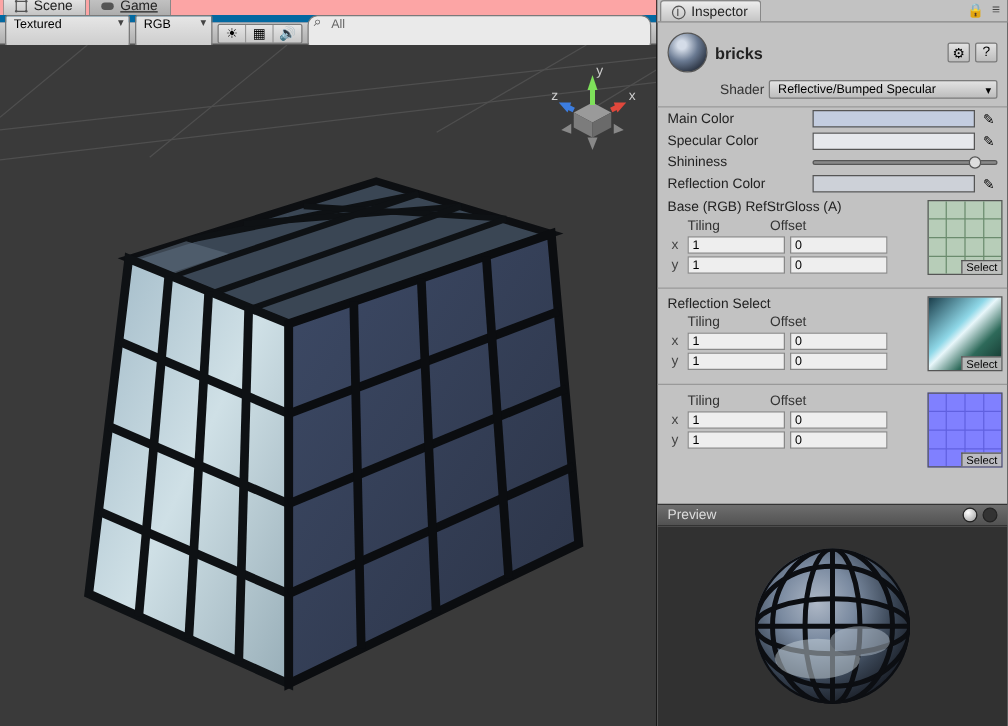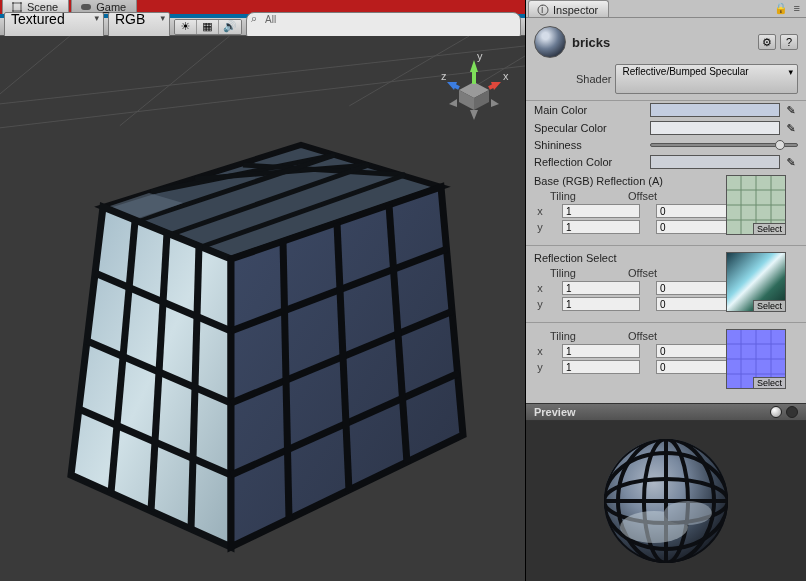--- a/index.html
+++ b/index.html
@@ -1,31 +1,31 @@
 <!DOCTYPE html>
 <html><head>
 <meta charset="utf-8">
 <style>
 * { box-sizing: border-box; margin: 0; padding: 0; font-family: "Lucida Grande", Arial, sans-serif; font-size: 11px; }
 body { background: #5a5a5a; width: 806px; height: 581px; overflow: hidden; display: flex; }
 .left-pane { width: 526px; height: 581px; background: #3a3a3a; display: flex; flex-direction: column; border-right: 1px solid #000; }
 .right-pane { width: 280px; height: 581px; background: #c2c2c2; display: flex; flex-direction: column; }
 
 
-.tab-row { height: 18px; background: #b91c1c; display: flex; align-items: flex-end; border-bottom: 4px solid #0369a1; }
+.tab-row { height: 18px; background: #fca5a5; display: flex; align-items: flex-end; border-bottom: 6px solid #0369a1; }
 .tab { height: 17px; padding: 1px 10px 0 8px; background: linear-gradient(#ededed,#c4c4c4); border: 1px solid #888; border-bottom: none; border-radius: 3px 3px 0 0; margin-left: 2px; display: flex; align-items: center; gap: 4px; color: #222; cursor: pointer; }
 .tab.inactive { background: linear-gradient(#c8c8c8,#adadad); text-decoration: underline; }
 .tab .tab-icon { width: 12px; height: 12px; display: inline-flex; align-items: center; justify-content: center; }
 
 .inspector-tab-row { background: #c2c2c2; border-bottom: 1px solid #888; position: relative; }
 .inspector-tab-row .right-icons { position: absolute; right: 6px; top: 2px; display: flex; gap: 6px; }
 
 
 .toolbar { height: 18px; background: linear-gradient(#d0d0d0,#aeaeae); display: flex; align-items: center; gap: 4px; padding: 0 4px; border-bottom: 1px solid #555; }
-.tool-drop { background: linear-gradient(#e6e6e6,#c8c8c8); border: 1px solid #7a7a7a; border-radius: 2px; padding: 0 18px 0 6px; height: 30px; line-height: 13px; position: relative; font-size: 14px; }
+.tool-drop { background: linear-gradient(#e6e6e6,#c8c8c8); border: 1px solid #7a7a7a; border-radius: 2px; padding: 0 18px 0 6px; height: 30px; line-height: 13px; position: relative; font-size: 10px; }
 .tool-drop::after { content: "▾"; position: absolute; right: 4px; top: -1px; font-size: 9px; color: #444; }
 .tool-btn-group { display: flex; border: 1px solid #7a7a7a; border-radius: 2px; overflow: hidden; }
 .tool-btn { width: 22px; height: 14px; background: linear-gradient(#e6e6e6,#c8c8c8); display: flex; align-items: center; justify-content: center; border-right: 1px solid #999; }
 .tool-btn:last-child { border-right: none; }
 .search-box { flex: 1; background: #eaeaea; border: 1px solid #7a7a7a; border-radius: 8px; height: 30px; padding: 0 6px 0 18px; position: relative; font-size: 10px; color: #666; line-height: 13px; }
 .search-box::before { content: "⌕"; position: absolute; left: 4px; top: -1px; font-size: 11px; color: #555; }
 
 
 .viewport { flex: 1; background: #3a3a3a; position: relative; overflow: hidden; }
 .grid-lines { position: absolute; inset: 0; }
@@ -35,43 +35,43 @@
 
 .insp-body { flex: 1; overflow-y: auto; padding: 4px 0; }
 .mat-header { display: flex; align-items: center; gap: 6px; padding: 4px 8px; }
 .mat-ball { width: 32px; height: 32px; border-radius: 50%; background: radial-gradient(circle at 35% 30%, #d4dce8 12%, #6a7a92 45%, #2a3240 80%); border: 1px solid #555; }
 .mat-title { font-size: 13px; font-weight: bold; color: #222; }
 .mat-tools { margin-left: auto; display: flex; gap: 4px; }
 .mini-btn { width: 18px; height: 16px; background: linear-gradient(#e2e2e2,#bdbdbd); border: 1px solid #7a7a7a; border-radius: 2px; display: flex; align-items: center; justify-content: center; font-size: 10px; }
 
 .shader-row { display: flex; align-items: center; gap: 4px; padding: 2px 8px 6px 50px; border-bottom: 1px solid #999; }
 .shader-row .label { color: #333; }
-.shader-drop { flex: 1; background: linear-gradient(#e2e2e2,#bdbdbd); border: 1px solid #7a7a7a; border-radius: 2px; padding: 0 14px 0 6px; height: 30px; line-height: 14px; font-size: 10px; position: relative; }
+.shader-drop { flex: 1; background: linear-gradient(#e2e2e2,#bdbdbd); border: 1px solid #7a7a7a; border-radius: 2px; padding: 0 14px 0 6px; height: 15px; line-height: 14px; font-size: 10px; position: relative; }
 .shader-drop::after { content: "▾"; position: absolute; right: 4px; top: 0; font-size: 9px; }
 
 .prop { display: flex; align-items: center; padding: 2px 8px; gap: 4px; }
 .prop .plabel { width: 112px; color: #222; }
 .color-swatch { flex: 1; height: 14px; border: 1px solid #555; }
 .eyedrop { width: 14px; height: 14px; display: flex; align-items: center; justify-content: center; font-size: 11px; }
 .slider-track { flex: 1; position: relative; height: 4px; background: #888; border-radius: 2px; border: 1px solid #555; }
 .slider-thumb { position: absolute; top: -4px; width: 10px; height: 10px; background: #ddd; border: 1px solid #555; border-radius: 50%; }
 
 .tex-section { padding: 4px 8px 8px 8px; position: relative; }
 .tex-section .heading { color: #222; margin-bottom: 2px; }
-.tiling-row { display: flex; align-items: center; gap: 16px; padding: 1px 0; }
+.tiling-row { display: flex; align-items: center; gap: 4px; padding: 1px 0; }
 .tiling-row .axis { width: 12px; text-align: center; color: #444; }
 .tiling-row .col-label { width: 78px; padding-left: 16px; color: #333; }
 .tiling-row .col-label2 { width: 78px; color: #333; }
 .num-input { width: 78px; height: 14px; background: #eee; border: 1px solid #888; padding: 0 3px; font-size: 10px; line-height: 13px; }
-.tex-thumb { position: absolute; right: 20px; top: 4px; width: 60px; height: 60px; border: 1px solid #555; background: #888; }
+.tex-thumb { position: absolute; right: 4px; top: 4px; width: 60px; height: 60px; border: 1px solid #555; background: #888; }
 .tex-thumb .select { position: absolute; bottom: 0; right: 0; background: rgba(190,190,190,0.95); border: 1px solid #555; border-right: none; border-bottom: none; padding: 0 3px; font-size: 9px; }
 .hr { height: 1px; background: #999; margin: 2px 0; }
 
 
-.preview-head { height: 18px; background: linear-gradient(#6e6e6e,#525252); border-top: 1px solid #333; border-bottom: 1px solid #333; display: flex; align-items: center; padding: 0 8px; color: #ddd; font-weight: bold; justify-content: flex-end; }
+.preview-head { height: 18px; background: linear-gradient(#6e6e6e,#525252); border-top: 1px solid #333; border-bottom: 1px solid #333; display: flex; align-items: center; padding: 0 8px; color: #ddd; font-weight: normal; justify-content: flex-end; }
 .preview-head .pv-icons { margin-left: auto; display: flex; gap: 4px; }
 .pv-circle { width: 12px; height: 12px; border-radius: 50%; border: 1px solid #222; }
 .preview-body { flex: 0 0 160px; background: #313131; display: flex; align-items: center; justify-content: center; }
 
 svg { display: block; }
 </style>
 </head>
 <body>
 
 <div class="left-pane">
@@ -270,21 +270,21 @@
       </div>
     </div>
 
     <div class="prop">
       <span class="plabel">Reflection Color</span>
       <div class="color-swatch" style="background:#cdd1d8"></div>
       <span class="eyedrop">✎</span>
     </div>
 
     <div class="tex-section">
-      <div class="heading">Base (RGB) Reflection (A)</div>
+      <div class="heading">Base (RGB) RefStrGloss (A)</div>
       <div class="tiling-row">
         <span class="col-label">Tiling</span>
         <span class="col-label2">Offset</span>
       </div>
       <div class="tiling-row">
         <span class="axis">x</span>
         <div class="num-input">1</div>
         <div class="num-input">0</div>
       </div>
       <div class="tiling-row">

